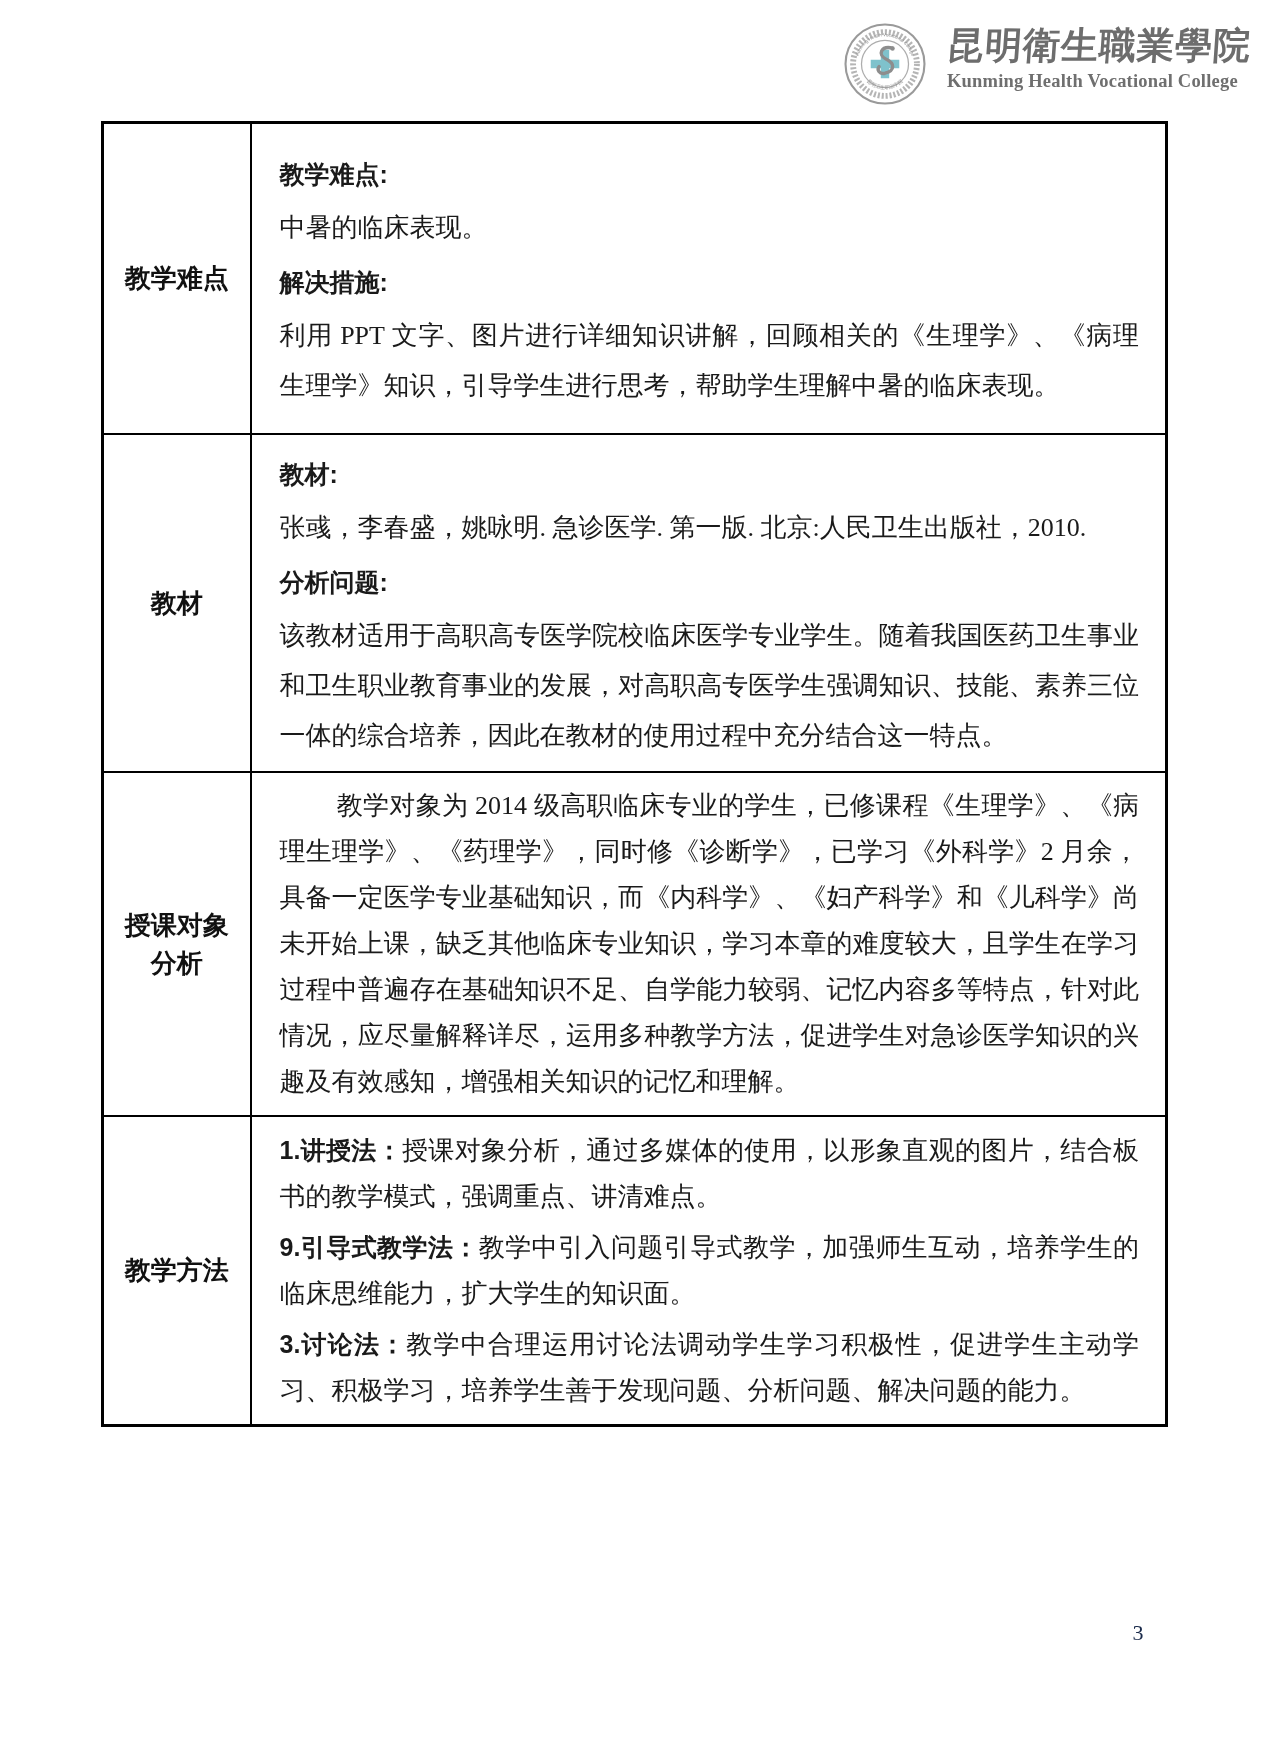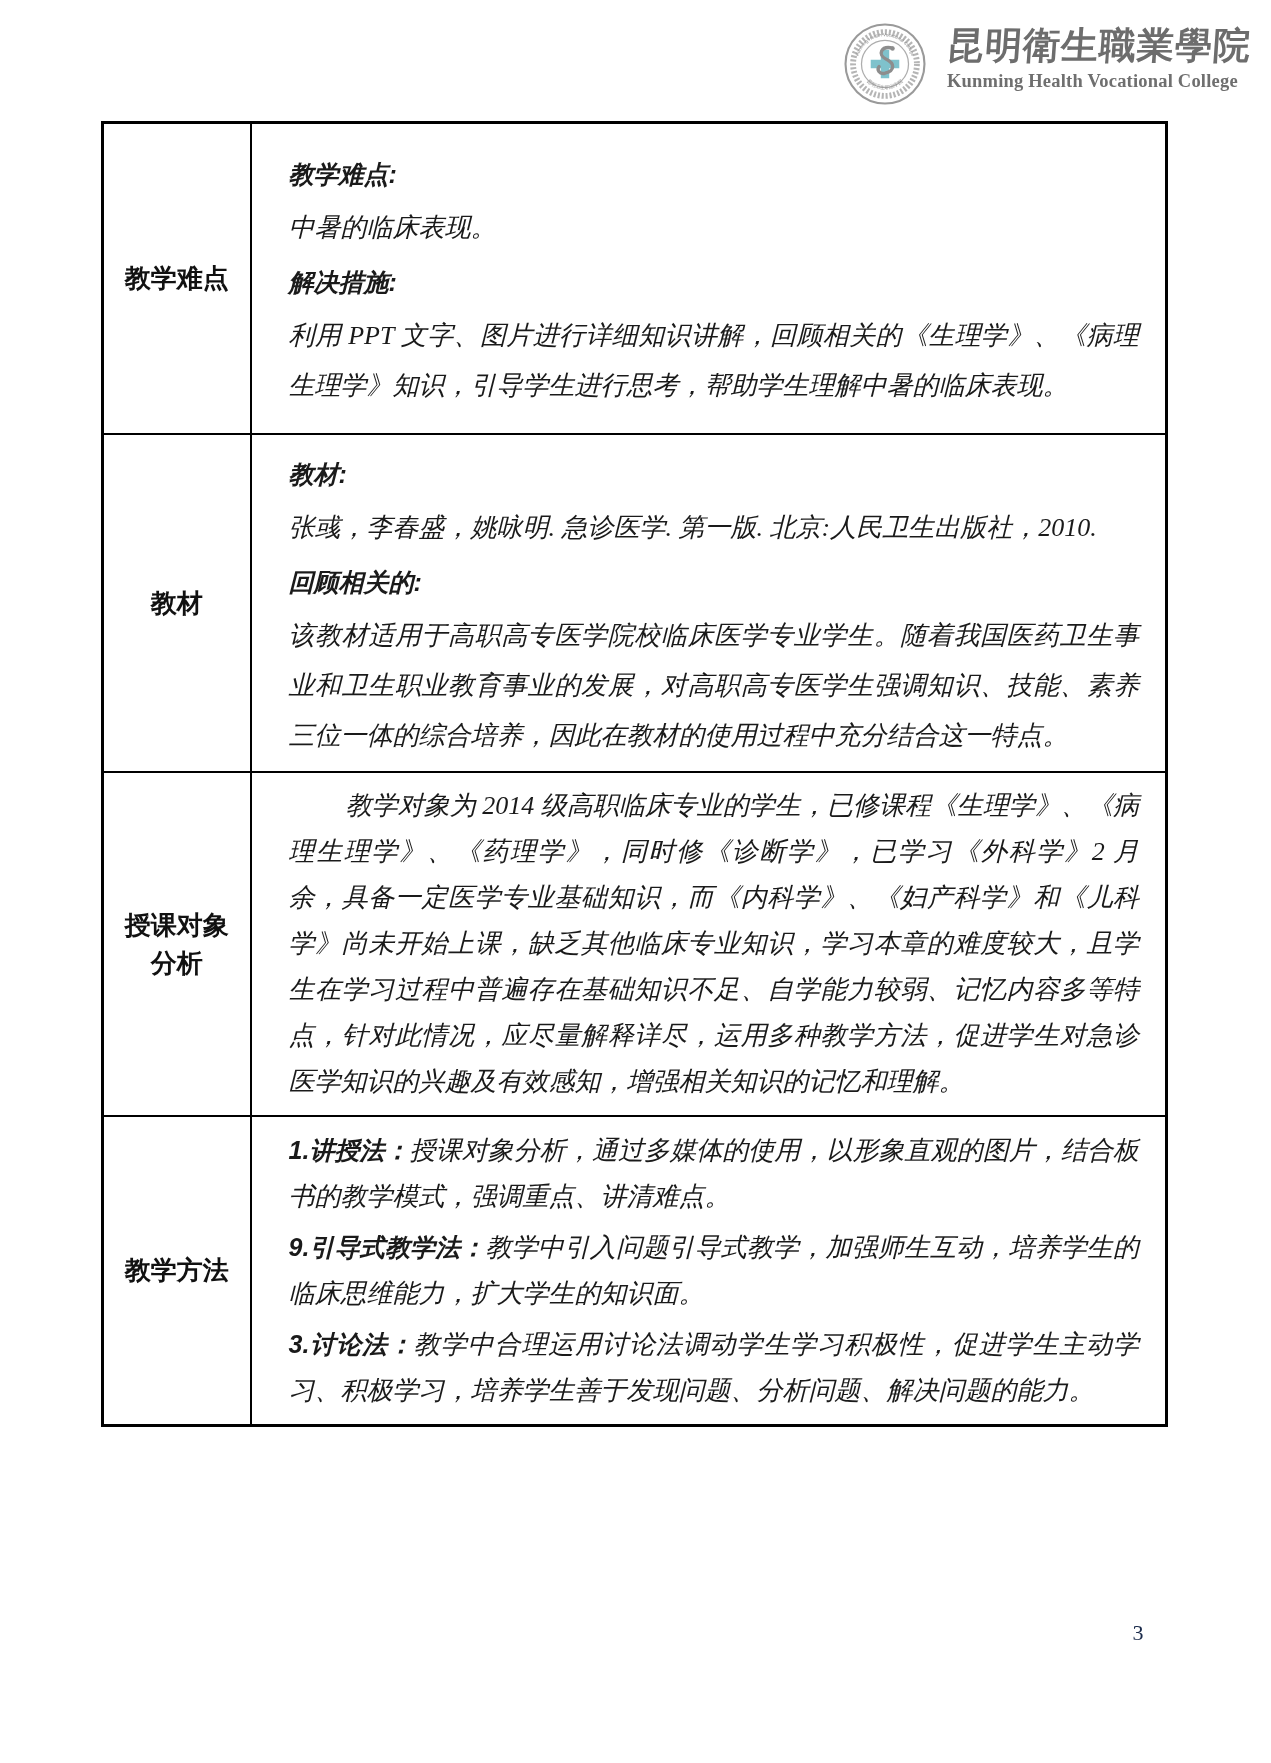--- a/index.html
+++ b/index.html
@@ -40,22 +40,22 @@
   col.c1 { width: 148px; }
   td { border: 2px solid #000; overflow: hidden; }
   td.label {
     text-align: center; vertical-align: middle;
     font-family: "Liberation Sans", "DejaVu Sans", sans-serif;
     font-weight: 600; font-size: 26px; color: #111;
   }
   td.label .label-text { display: inline-block; max-width: 110px; line-height: 38px; }
   td.content {
     vertical-align: middle;
-    padding: 10px 26px 10px 37px;
-    font-size: 26px; color: #1a1a1a; font-style: italic;
+    padding: 10px 26px 10px 28px;
+    font-size: 26px; color: #1a1a1a;
   }
   tr.r1 { height: 311px; } tr.r1 td.content { line-height: 50px; }
   tr.r2 { height: 304px; } tr.r2 td.content { line-height: 50px; }
   tr.r3 { height: 327px; } tr.r3 td.content { line-height: 46px; margin-top: 48px; }
   tr.r4 { height: 284px; } tr.r4 td.content { line-height: 46px; }
 
   td.content p { margin: 0; }
   p.h {
     font-family: "Liberation Sans", "DejaVu Sans", sans-serif;
     font-weight: 700; font-size: 25px;
@@ -128,21 +128,21 @@
         </td>
       </tr>
 
       <tr class="r2">
         <td class="label">
           <span class="label-text">教材</span>
         </td>
         <td class="content">
           <p class="h">教材:</p>
           <p class="b">张彧，李春盛，姚咏明. 急诊医学. 第一版. 北京:人民卫生出版社，2010.</p>
-          <p class="h">回顾相关的:</p>
+          <p class="h">分析问题:</p>
           <p class="b">该教材适用于高职高专医学院校临床医学专业学生。随着我国医药卫生事业和卫生职业教育事业的发展，对高职高专医学生强调知识、技能、素养三位一体的综合培养，因此在教材的使用过程中充分结合这一特点。</p>
         </td>
       </tr>
 
       <tr class="r3">
         <td class="label">
           <span class="label-text">授课对象分析</span>
         </td>
         <td class="content">
           <p class="b indent">教学对象为 2014 级高职临床专业的学生，已修课程《生理学》、《病理生理学》、《药理学》，同时修《诊断学》，已学习《外科学》2 月余，具备一定医学专业基础知识，而《内科学》、《妇产科学》和《儿科学》尚未开始上课，缺乏其他临床专业知识，学习本章的难度较大，且学生在学习过程中普遍存在基础知识不足、自学能力较弱、记忆内容多等特点，针对此情况，应尽量解释详尽，运用多种教学方法，促进学生对急诊医学知识的兴趣及有效感知，增强相关知识的记忆和理解。</p>

